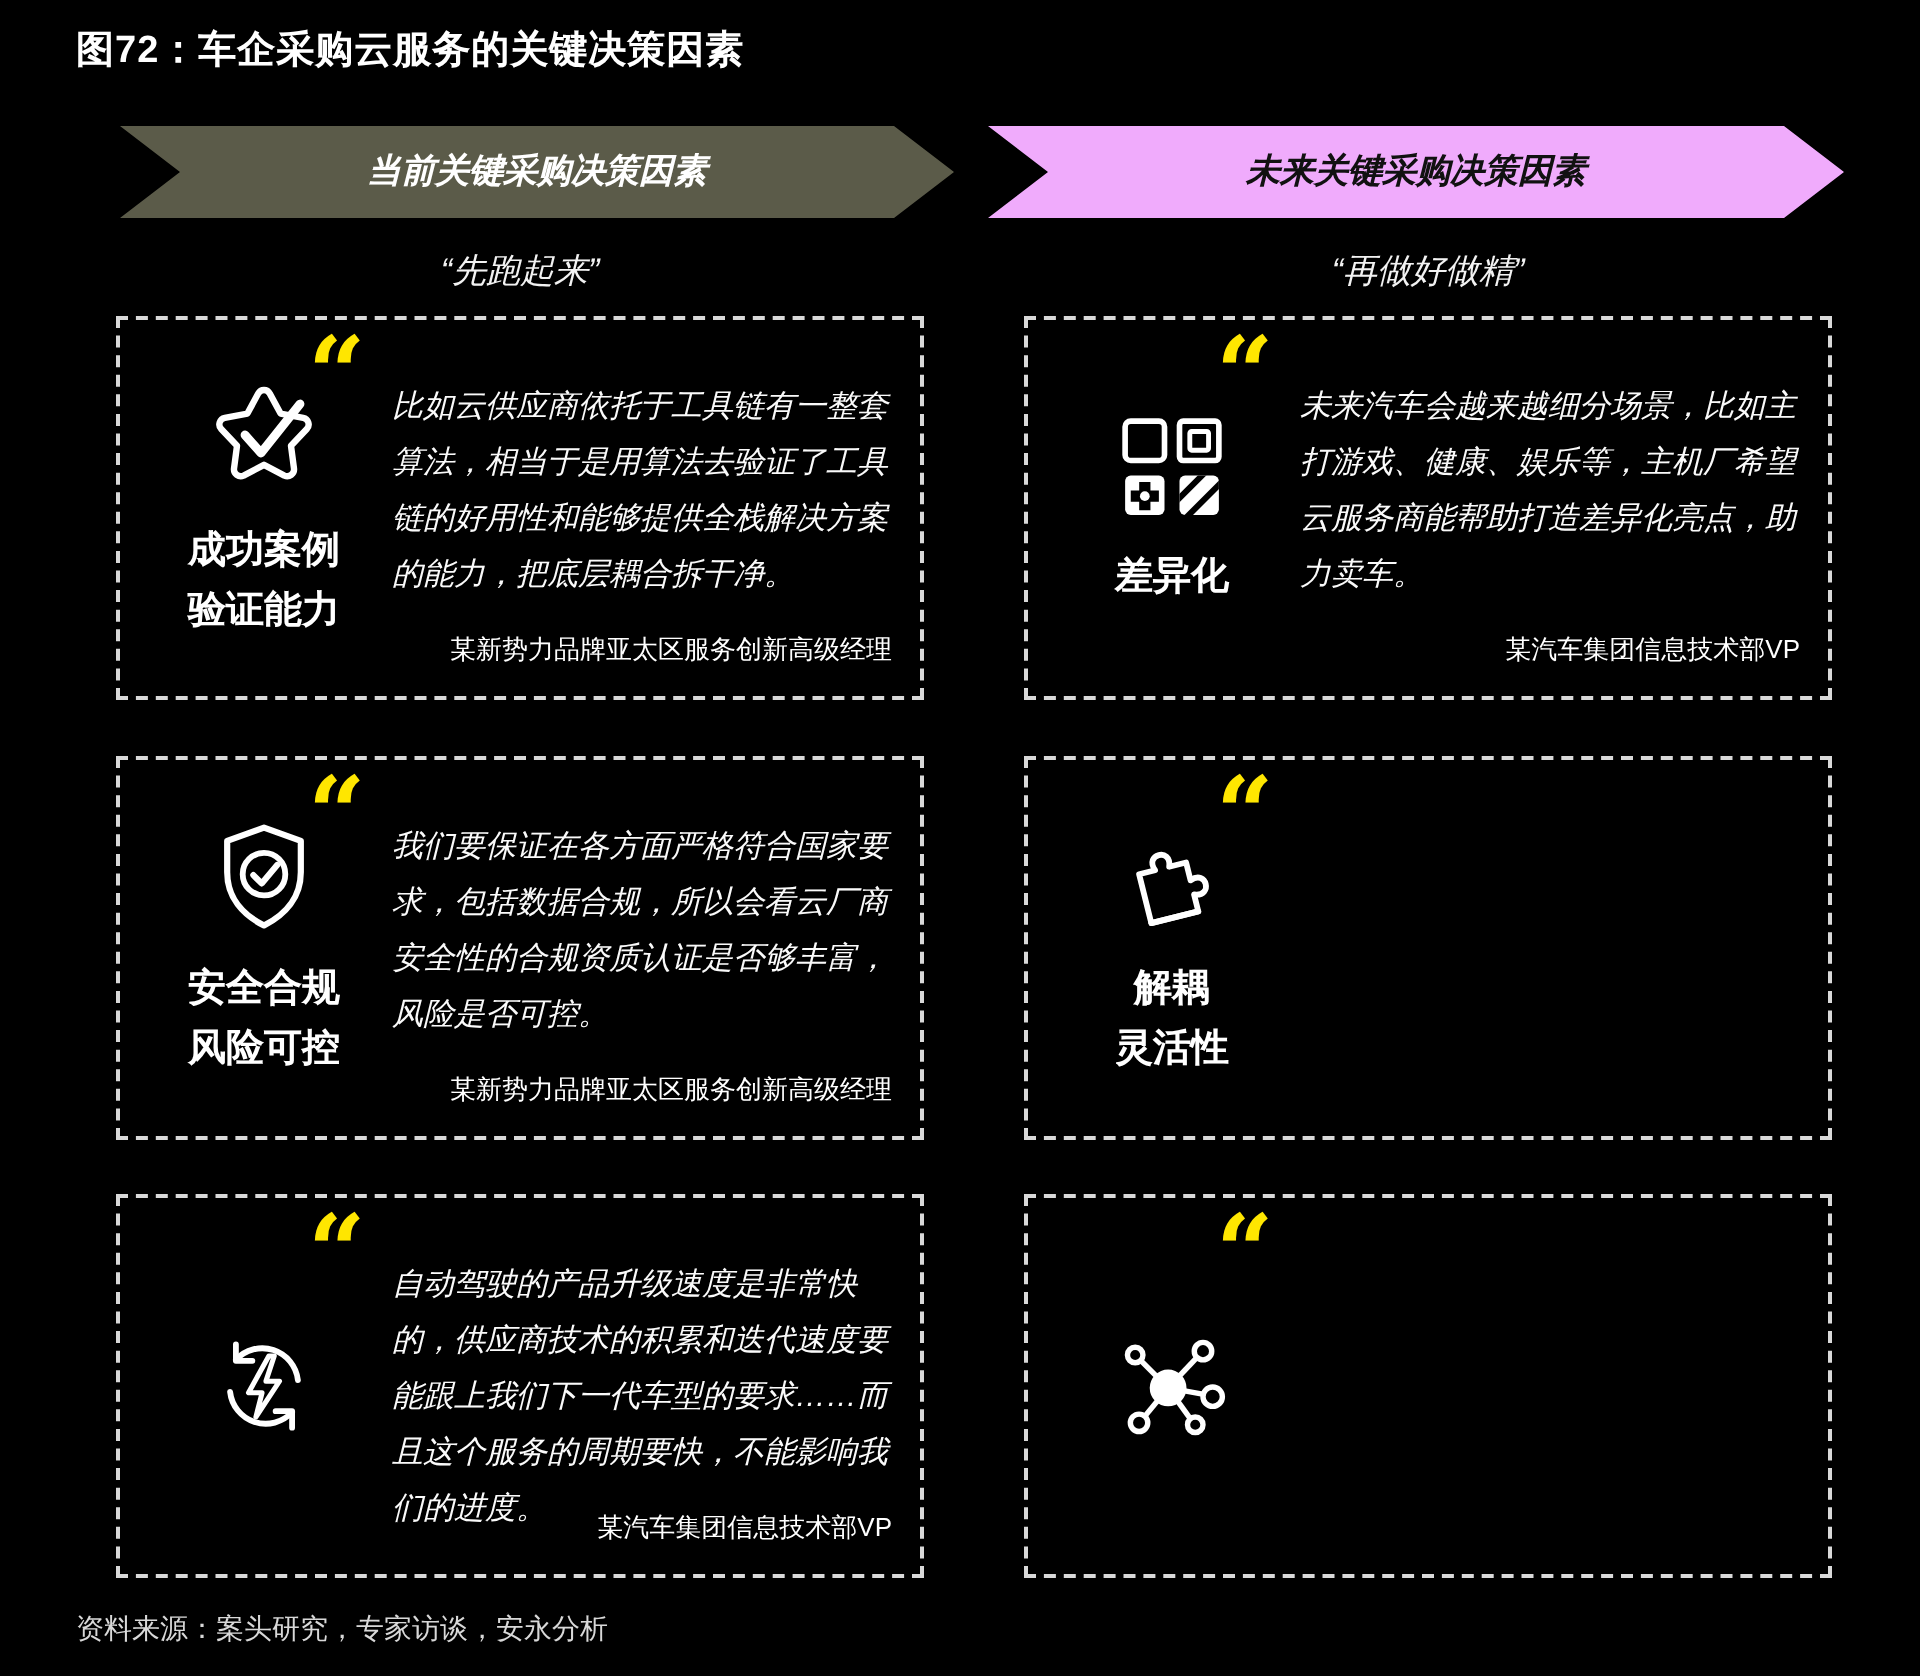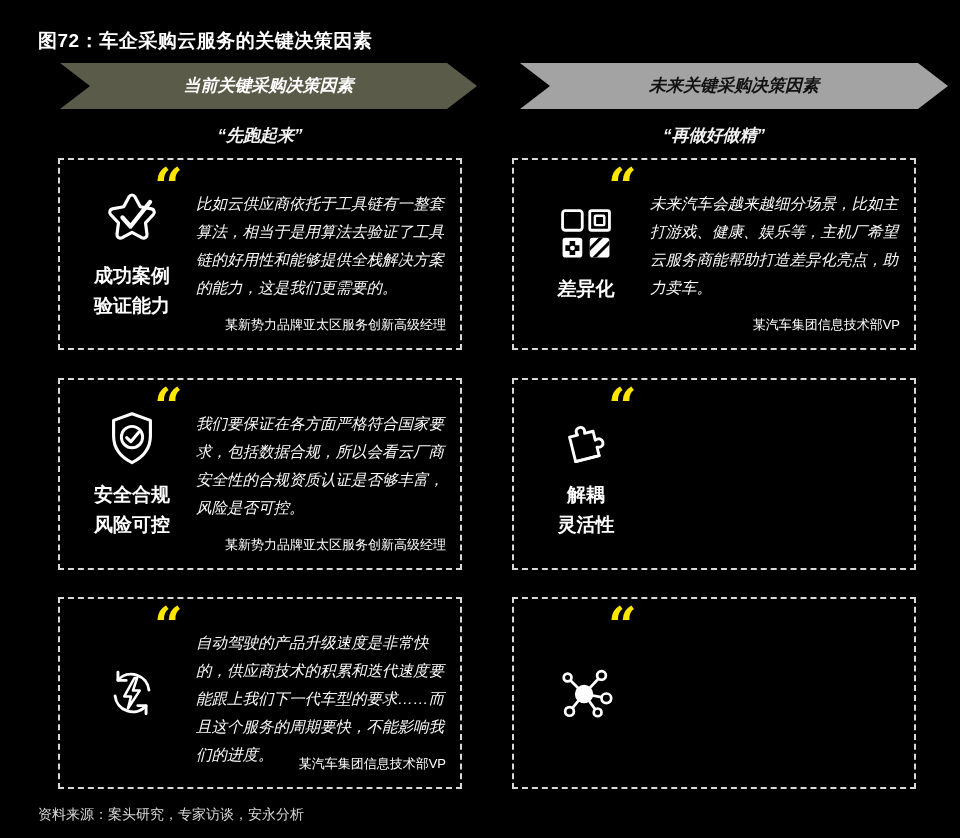--- a/index.html
+++ b/index.html
@@ -1,34 +1,34 @@
 <!DOCTYPE html>
 <html><head>
 <meta charset="utf-8">
 <style>
   html,body{margin:0;padding:0;background:#000;}
   #page{
     position:relative;width:960px;height:838px;background:#000;overflow:hidden;
     font-family:"Liberation Sans",sans-serif;color:#fff;
   }
   .page-title{
-    position:absolute;left:38px;top:12px;font-size:19px;font-weight:bold;color:#fff;letter-spacing:.5px;margin-top:16px;
+    position:absolute;left:38px;top:12px;font-size:19px;font-weight:bold;color:#fff;letter-spacing:.5px;
   }
   
   .banner{
     position:absolute;top:63px;height:46px;line-height:46px;text-align:center;
     font-size:17px;font-weight:bold;
     clip-path:polygon(0 0,calc(100% - 30px) 0,100% 50%,calc(100% - 30px) 100%,0 100%,30px 50%);
     font-style:italic;
   }
   .banner.current{left:60px;width:417px;background:#5B5B49;color:#fff;}
-  .banner.future{left:520px;width:428px;background:#a3a3a3;color:#111;text-align:center;}
+  .banner.future{left:494px;width:428px;background:#f0abfc;color:#111;text-align:center;}
   .subtitle{
     position:absolute;top:124px;width:404px;text-align:center;
-    font-size:17px;font-style:italic;font-weight:700;color:#f2f2f2;
+    font-size:17px;font-style:italic;font-weight:400;color:#f2f2f2;
   }
   .subtitle.current{left:58px;}
   .subtitle.future{left:512px;}
   .card{
     position:absolute;width:404px;height:192px;border:2px dashed #d9d9d9;box-sizing:border-box;
   }
   .icon-col{
     position:absolute;left:8px;top:0;width:128px;height:100%;
     display:flex;flex-direction:column;align-items:center;justify-content:center;gap:10px;
   }
@@ -76,21 +76,21 @@
           <path d="M22.5 30.5l8 9L50 15" fill="none" stroke="#fff" stroke-width="4.4" stroke-linecap="round" stroke-linejoin="round"></path>
         </svg>
       </span>
       <div class="card-label">
         <span class="lbl-line">成功案例</span>
         <span class="lbl-line">验证能力</span>
       </div>
     </div>
     <span class="qmark">“</span>
     <div class="quote-col">
-      <p class="qtext">比如云供应商依托于工具链有一整套算法，相当于是用算法去验证了工具链的好用性和能够提供全栈解决方案的能力，这是我们更需要的。</p>
+      <p class="qtext">比如云供应商依托于工具链有一整套算法，相当于是用算法去验证了工具链的好用性和能够提供全栈解决方案的能力，把底层耦合拆干净。</p>
       <div class="attr">某新势力品牌亚太区服务创新高级经理</div>
     </div>
   </section>
 
   <section class="card c01">
     <div class="icon-col">
       <span class="icon">
         <svg width="62" height="62" viewBox="0 0 64 64">
           <path d="M32 6l19 6.8V29c0 13-8 22-19 27.5C21 51 13 42 13 29V12.8z" fill="none" stroke="#fff" stroke-width="3.2" stroke-linejoin="round"></path>
           <circle cx="32" cy="30" r="11" fill="none" stroke="#fff" stroke-width="3"></circle>

